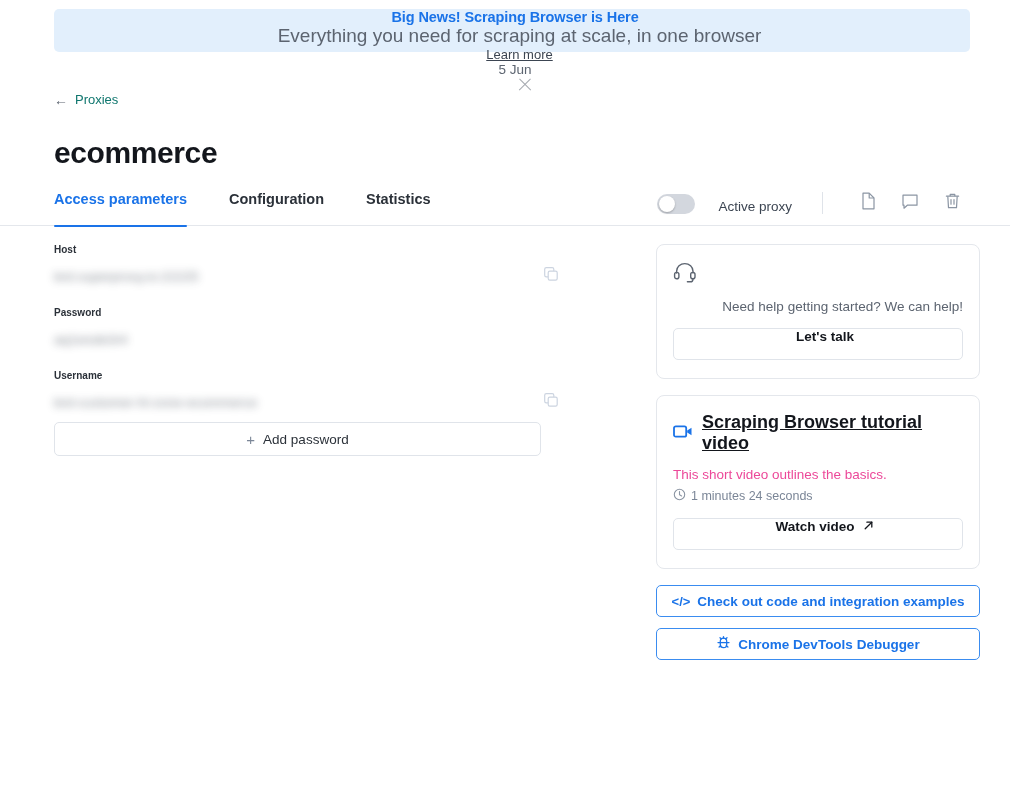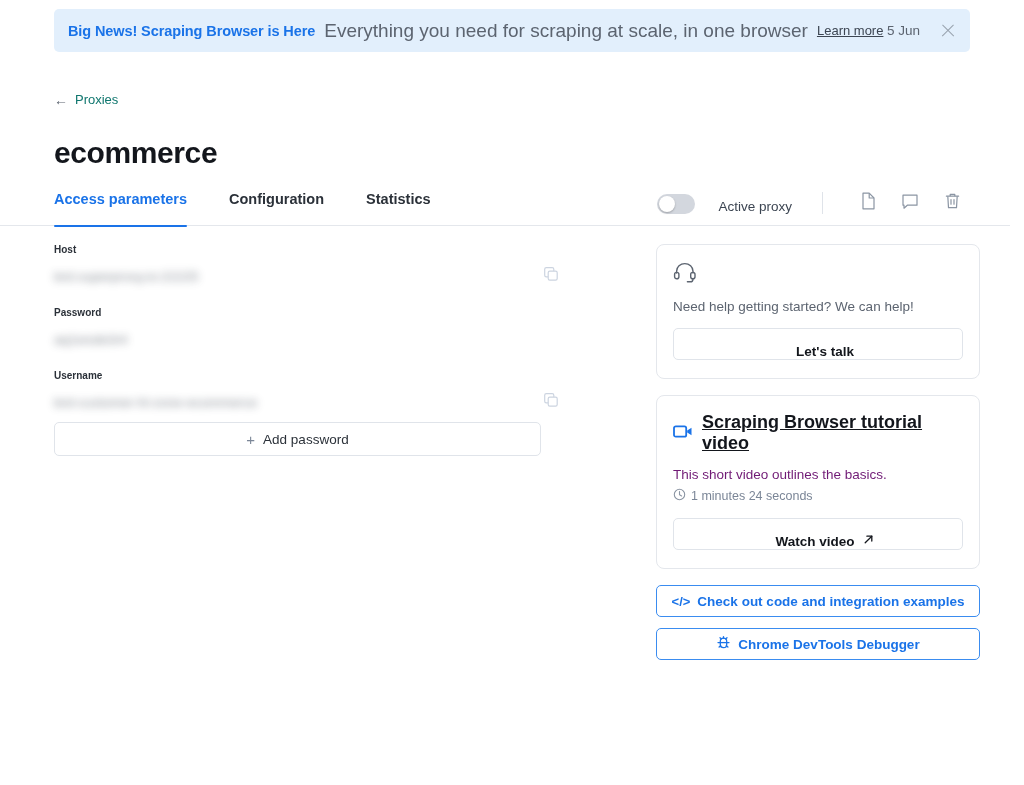--- a/index.html
+++ b/index.html
@@ -9,21 +9,21 @@
     background: #ffffff;
     font-family: "Liberation Sans", sans-serif;
     -webkit-font-smoothing: antialiased;
   }
   .page { position: relative; width: 1024px; height: 785px; overflow: hidden; background:#fff; }
 
   
   .banner {
     position: absolute; left: 54px; top: 9px; width: 916px; height: 43px;
     background: #e2effc; border-radius: 5px;
-    display: flex; align-items: center; padding: 0 14px 0 14px;
+    display: flex; align-items: center; padding: 0 14px 0 20px; flex-direction: column;
   }
   .banner-title {
     color: #1a73e8; font-size: 14.5px; font-weight: bold; letter-spacing: -0.1px;
     white-space: nowrap;
   }
   .banner-text {
     color: #5c6470; font-size: 19px; margin-left: 9px; white-space: nowrap;
   }
   .banner-link {
     color: #3c4552; font-size: 13px; margin-left: 9px; text-decoration: underline;
@@ -115,30 +115,30 @@
   }
   .add-password-btn .plus { color: #7b8697; font-size: 15px; line-height: 1; }
 
   
   .right-col { position: absolute; left: 656px; top: 244px; width: 324px; }
   .card {
     border: 1px solid #e4e7ec; border-radius: 8px; background: #fff;
     padding: 16px 16px 18px 16px; margin-bottom: 16px;
   }
   .help-icon { margin-bottom: 12px; }
-  .card-text { font-size: 13.5px; color: #5c6470; margin-bottom: 14px; }
+  .card-text { font-size: 13.5px; color: #5c6470; margin-bottom: 14px; text-align: right; }
   .card-btn {
     width: 100%; height: 32px; border: 1px solid #e0e4ea; border-radius: 5px;
-    background: #fff; cursor: pointer; display: flex; align-items: flex-end;
+    background: #fff; cursor: pointer; display: flex; align-items: flex-start;
     justify-content: center; gap: 7px;
     font-size: 13.5px; font-weight: bold; color: #13161c; padding-left: 14px;
   }
   .video-head { display: flex; align-items: center; gap: 9px; margin-bottom: 13px; }
   .video-title { font-size: 18px; font-weight: bold; color: #13161c; text-decoration: underline; }
-  .video-desc { font-size: 13.5px; color: #701a75; margin-bottom: 6px; }
+  .video-desc { font-size: 13.5px; color: #ec4899; margin-bottom: 6px; }
   .video-dur { display: flex; align-items: center; gap: 5px; font-size: 12.5px; color: #7b8697; margin-bottom: 14px; }
 
   .link-btn {
     width: 324px; height: 32px; border: 1px solid #3a8cf0; border-radius: 5px;
     background: #fff; cursor: pointer; display: flex; align-items: center;
     justify-content: center; gap: 7px; margin-bottom: 11px;
     font-size: 13.5px; font-weight: bold; color: #1a73e8;
   }
   .code-glyph { font-size: 13px; font-weight: bold; color: #1a73e8; }
 </style>

